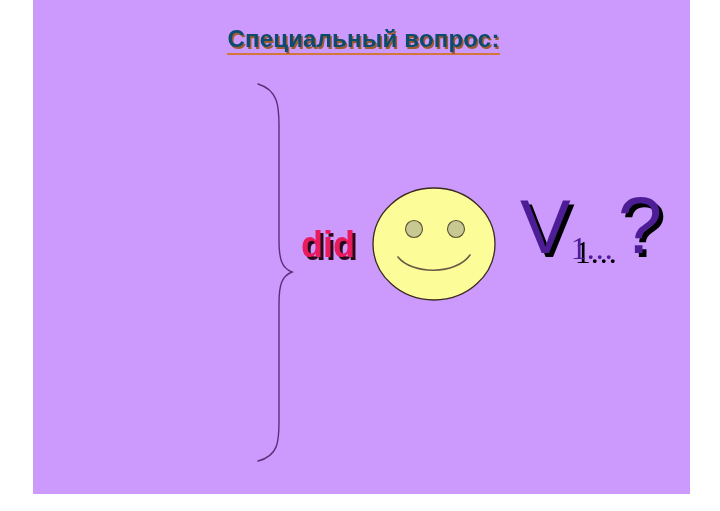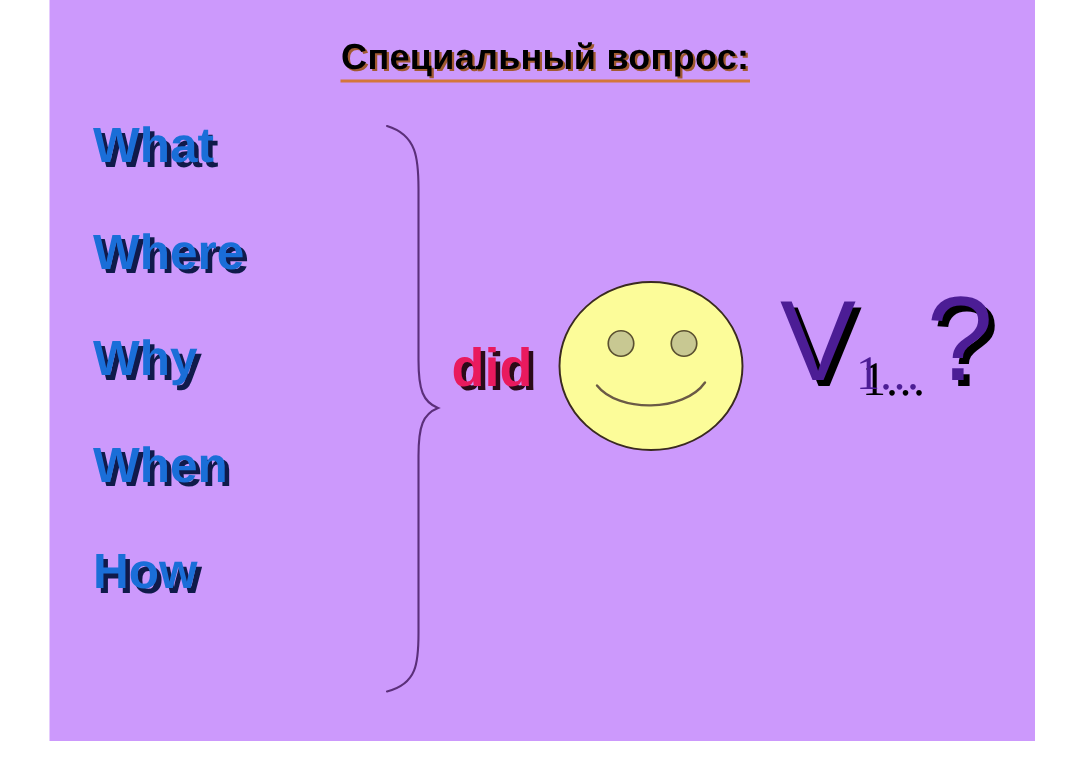--- a/index.html
+++ b/index.html
@@ -25,21 +25,21 @@
   }
   
   #title {
     position: absolute;
     left: 0;
     top: 25px;
     width: 661px;
     text-align: center;
     font-size: 24px;
     font-weight: bold;
-    color: #000000;
+    color: #0c4a6e;
     letter-spacing: 0.2px;
     text-shadow: 1.5px 1.5px 0px #a05a30;
     white-space: nowrap;
   }
   #title .ul {
     border-bottom: 2.5px solid #d4763a;
     padding-bottom: 1px;
   }
   
   #qwords {
@@ -123,37 +123,20 @@
 </style>
 </head>
 <body>
 
 <div id="slide">
 
   <div id="title">
     <span class="ul">Специальный вопрос:</span>
   </div>
 
-  <div id="qwords">
-    <div class="qword">
-      <span>What</span>
-    </div>
-    <div class="qword">
-      <span>Where</span>
-    </div>
-    <div class="qword">
-      <span>Why</span>
-    </div>
-    <div class="qword">
-      <span>When</span>
-    </div>
-    <div class="qword">
-      <span>How</span>
-    </div>
-  </div>
 
   <div id="brace">
     <svg width="56" height="384" viewBox="0 0 56 384" xmlns="http://www.w3.org/2000/svg">
       <path d="M 20 4
                C 40 10, 41 26, 41 46
                L 41 160
                C 41 180, 44 188, 54 192
                C 44 196, 41 204, 41 224
                L 41 342
                C 41 362, 40 376, 20 381" fill="none" stroke="#5b2f7a" stroke-width="1.4" stroke-linecap="round"></path>

